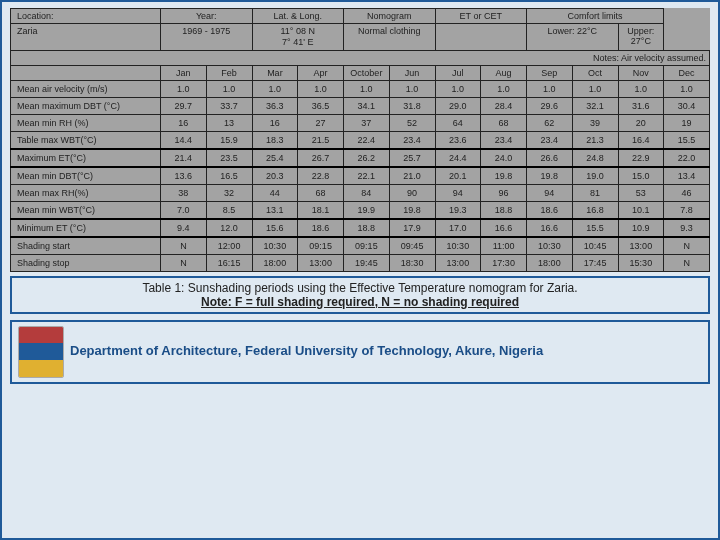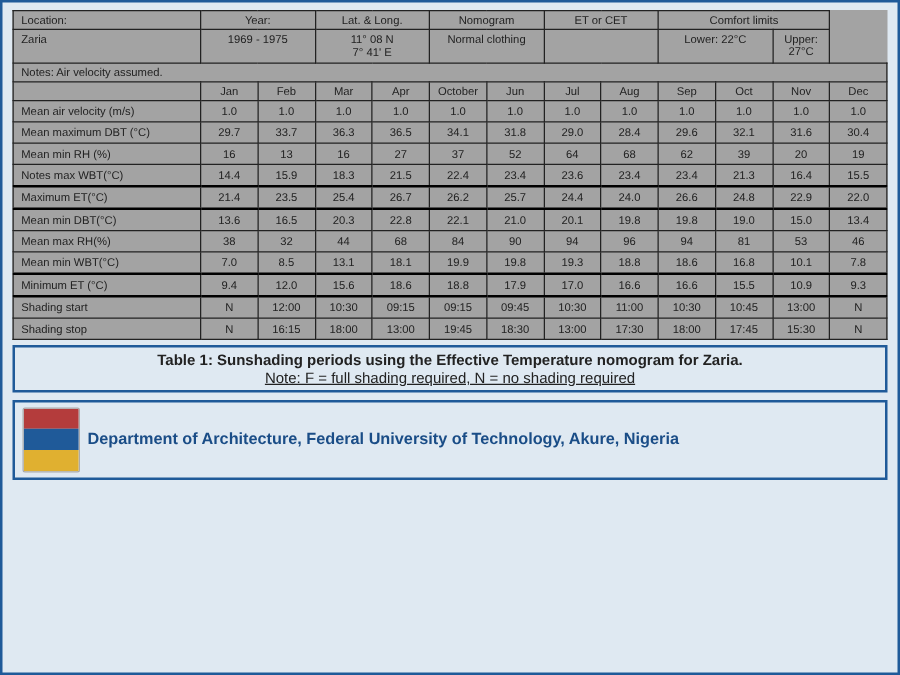--- a/index.html
+++ b/index.html
@@ -2,25 +2,25 @@
 <html><head>
 <meta charset="utf-8">
 <style>
 body{margin:0;padding:0;font-family:Arial,sans-serif;background:#dfe9f2;width:720px;height:540px;overflow:hidden;box-sizing:border-box;border:2px solid #1f5a99}
 .wrap{padding:6px 8px}
 .tbl{width:100%;border-collapse:collapse;background:#a3a3a3;font-size:9px;table-layout:fixed}
 .tbl td,.tbl th{border:1px solid #222;padding:3px 2px;text-align:center;color:#222}
 .tbl .rowlabel{text-align:left;padding-left:6px;white-space:nowrap;width:140px}
 .tbl thead td{vertical-align:top;padding:2px 3px}
 .tbl .stacked{line-height:1.2}
-.tbl .notes{text-align:left;padding-left:6px}
+.tbl .notes{text-align:right;padding-left:6px}
 .tbl .boxrow td{border-top:2px solid #000;border-bottom:2px solid #000}
 .caption-box{border:2px solid #1f5a99;margin-top:4px;padding:3px 6px;font-size:12px;text-align:center;color:#222;background:#dfe9f2}
-.caption-box .t{font-weight:bold}
-.caption-box .n{font-weight:normal;text-decoration:underline}
+.caption-box .t{font-weight:normal}
+.caption-box .n{font-weight:bold;text-decoration:underline}
 .footer{display:flex;align-items:center;gap:6px;margin-top:6px;padding:4px 6px;border:2px solid #1f5a99;background:#dfe9f2}
 .logo{width:44px;height:50px;display:flex;flex-direction:column;border:1px solid #aaa;border-radius:2px;overflow:hidden}
 .logo .r{flex:1}
 .logo .r1{background:#b43c3c}
 .logo .r2{background:#1f5a99}
 .logo .r3{background:#e0b030}
 .footer-text{font-size:13px;font-weight:bold;color:#1a4d87;line-height:1.3}
 </style>
 </head>
 <body>
@@ -104,21 +104,21 @@
           <td>37</td>
           <td>52</td>
           <td>64</td>
           <td>68</td>
           <td>62</td>
           <td>39</td>
           <td>20</td>
           <td>19</td>
         </tr>
         <tr>
-          <td class="rowlabel">Notes max WBT(°C)</td>
+          <td class="rowlabel">Table max WBT(°C)</td>
           <td>14.4</td>
           <td>15.9</td>
           <td>18.3</td>
           <td>21.5</td>
           <td>22.4</td>
           <td>23.4</td>
           <td>23.6</td>
           <td>23.4</td>
           <td>23.4</td>
           <td>21.3</td>

